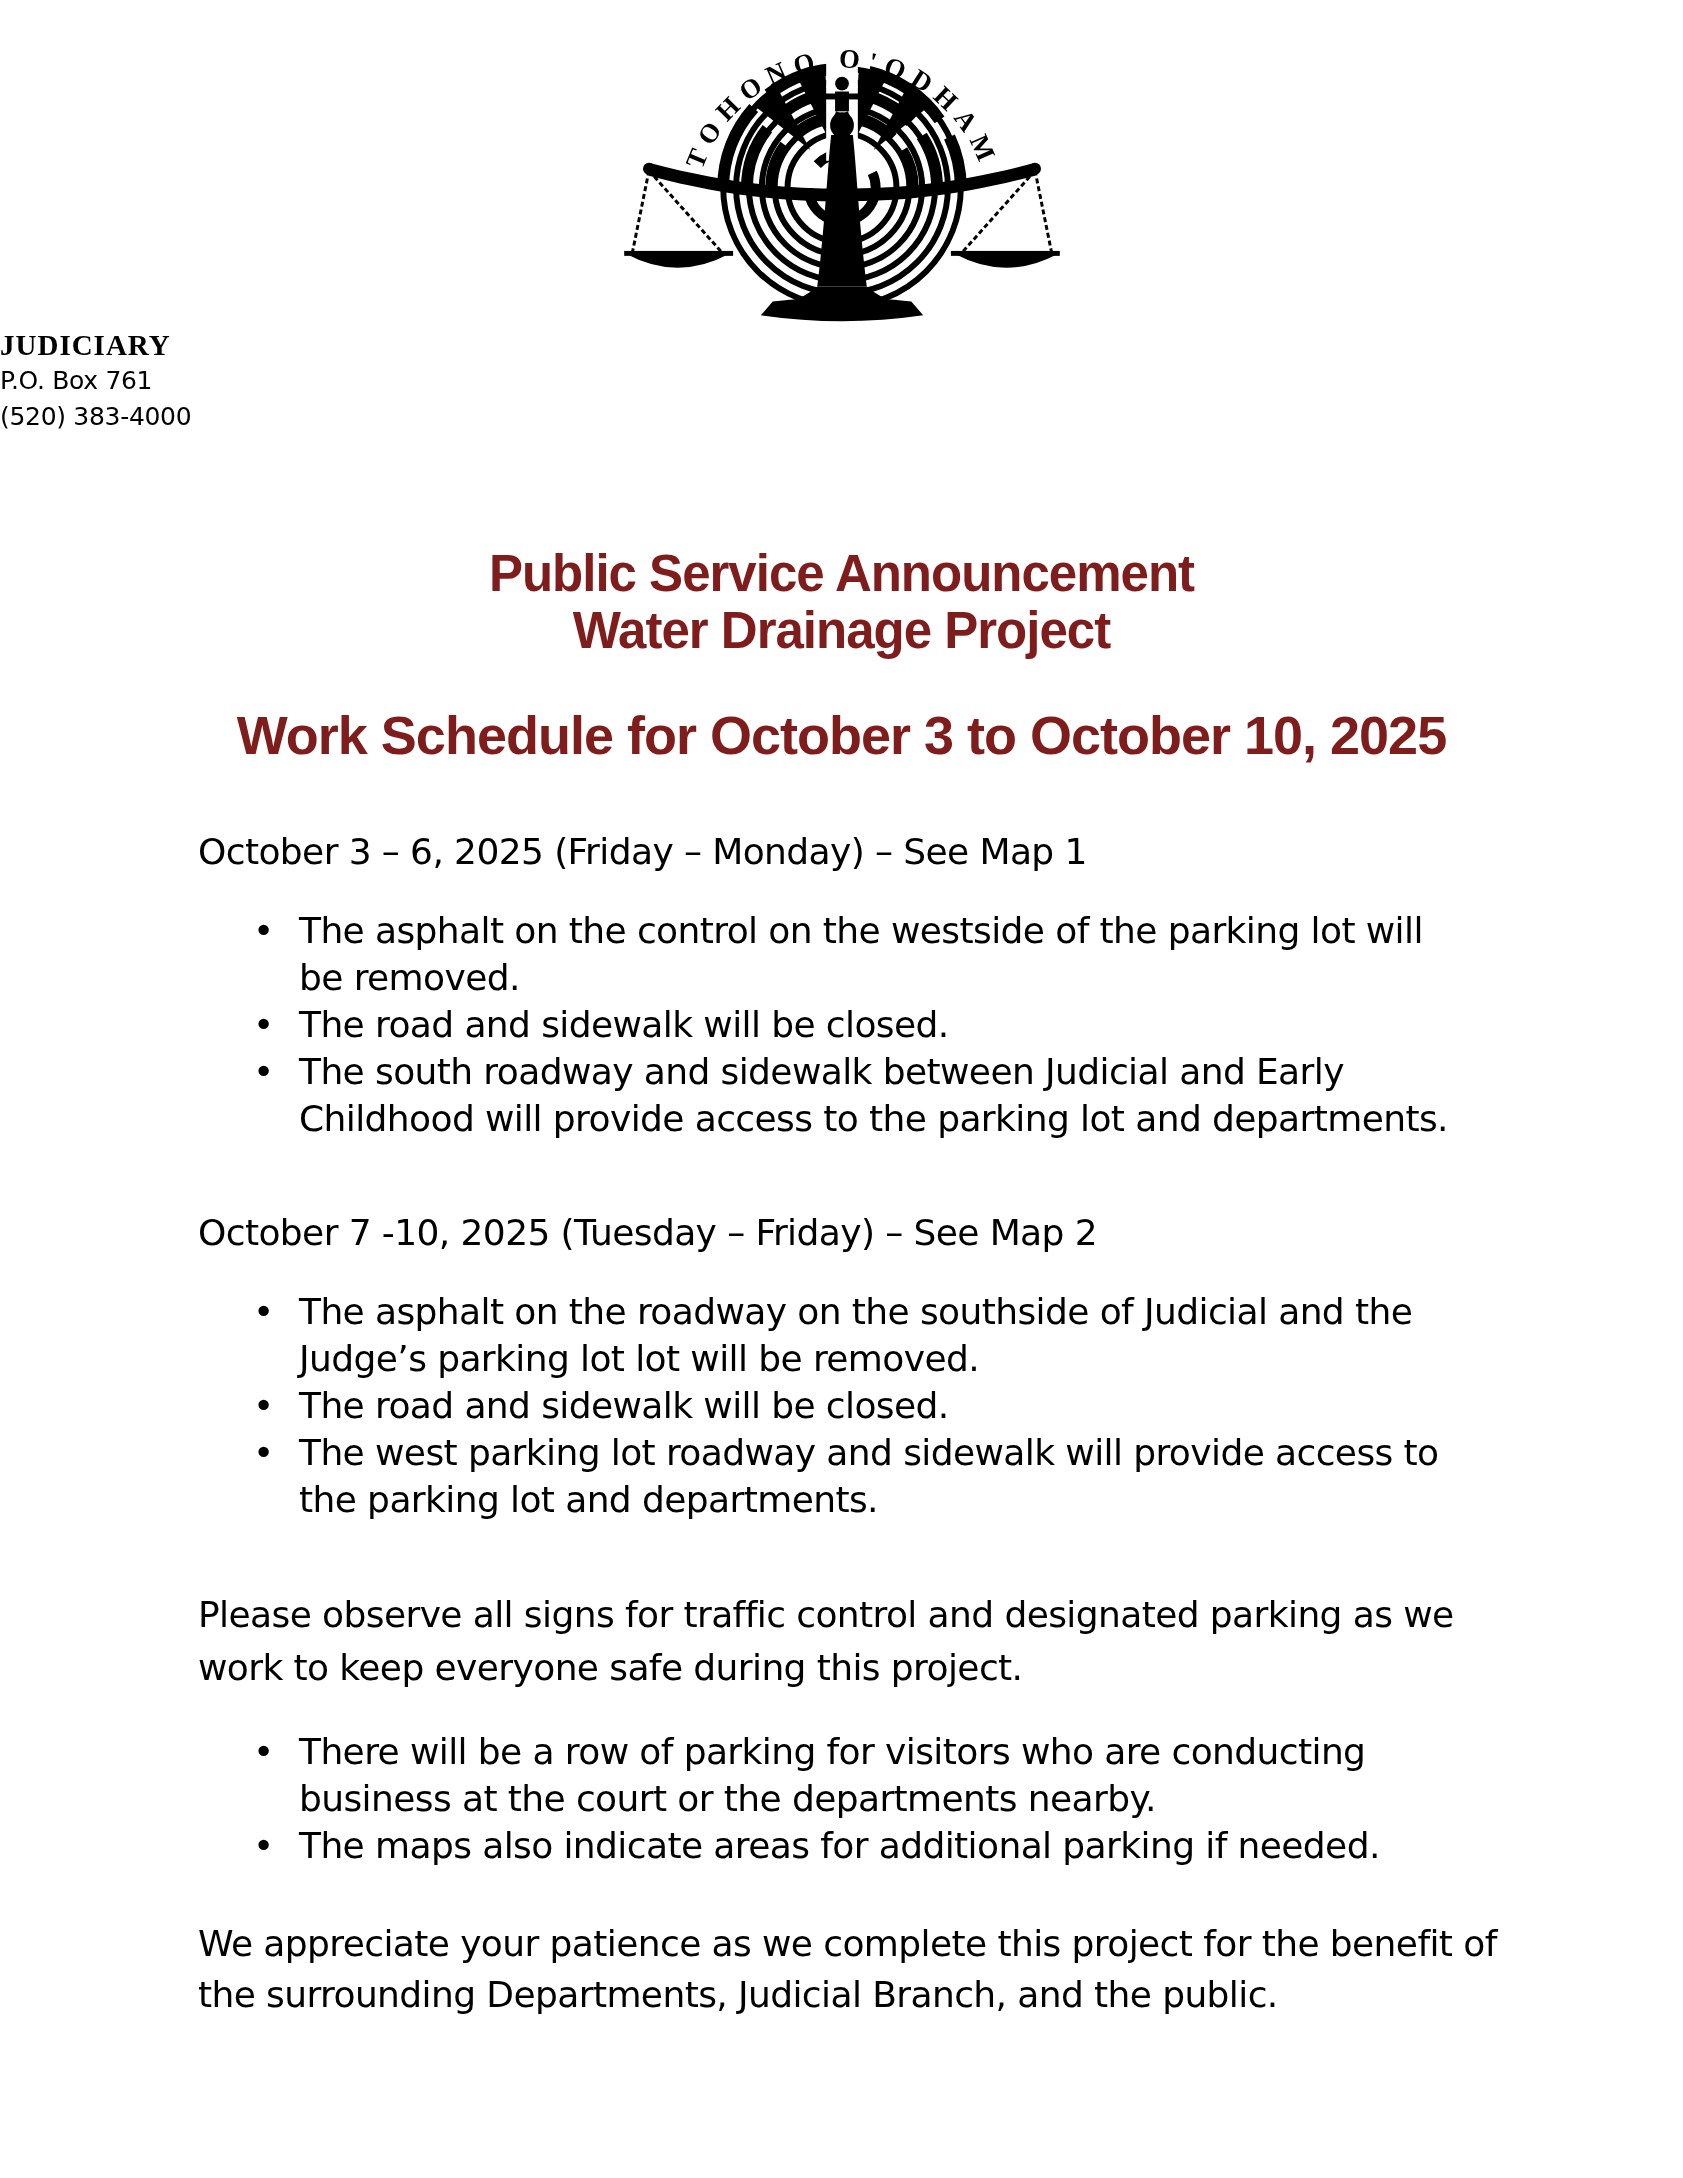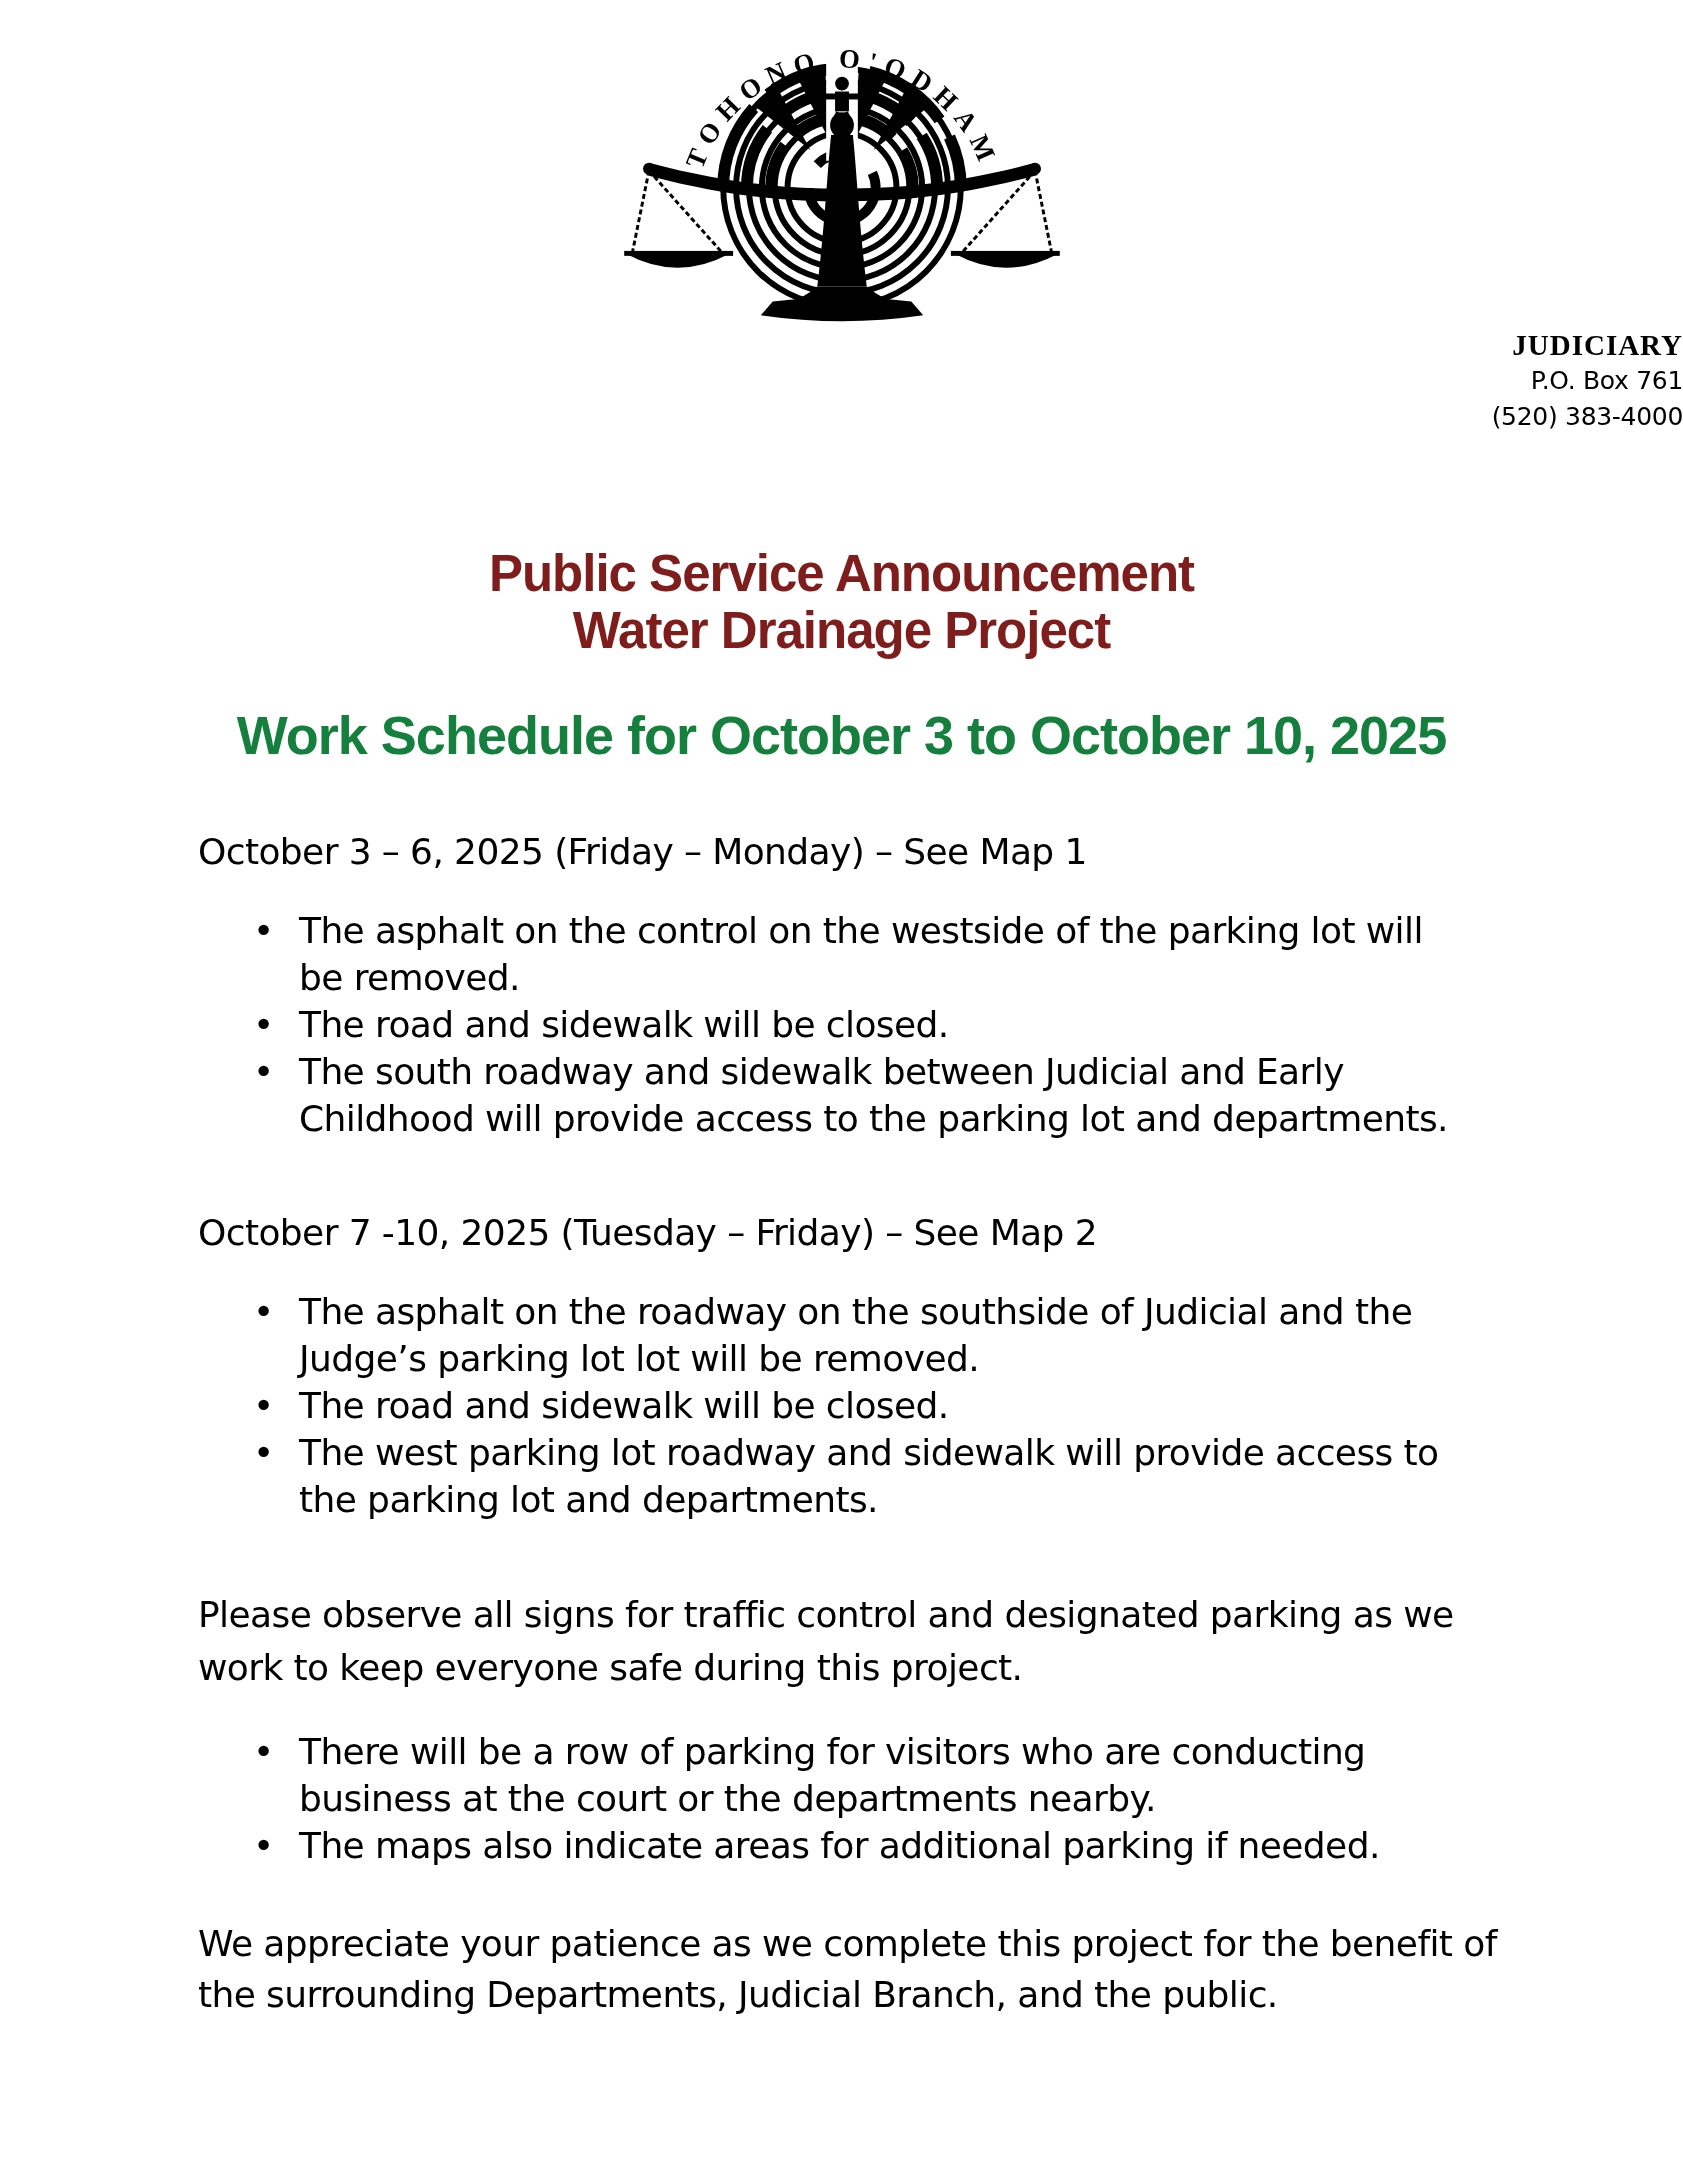--- a/index.html
+++ b/index.html
@@ -10,21 +10,21 @@
     font-family:"DejaVu Sans", sans-serif;
     position:relative;
     overflow:hidden;
   }
   .abs { position:absolute; }
 
   
   .seal { left:624px; top:44px; width:436px; height:297px; }
   .letterhead-text {
     left:0; top:327px; width:1683px;
-    text-align:right;
+    text-align:left;
   }
   .org-name {
     font-family:"Liberation Serif", serif;
     font-weight:bold;
     font-size:29px;
     letter-spacing:1px;
     line-height:36px;
   }
   .addr-line {
     font-size:25px;
@@ -39,21 +39,21 @@
     color:#7f1d1d;
     font-weight:bold;
     font-size:51px;
     line-height:57px;
     letter-spacing:-1px;
     font-family:"Liberation Sans", sans-serif;
   }
   .schedule-heading {
     left:0; top:705px; width:1683px;
     text-align:center;
-    color:#15803d;
+    color:#7f1d1d;
     font-weight:bold;
     font-size:54px;
     line-height:61px;
     letter-spacing:-1px;
     font-family:"Liberation Sans", sans-serif;
   }
 
   
   .body-flow {
     left:198px; top:828px; width:1465px;

